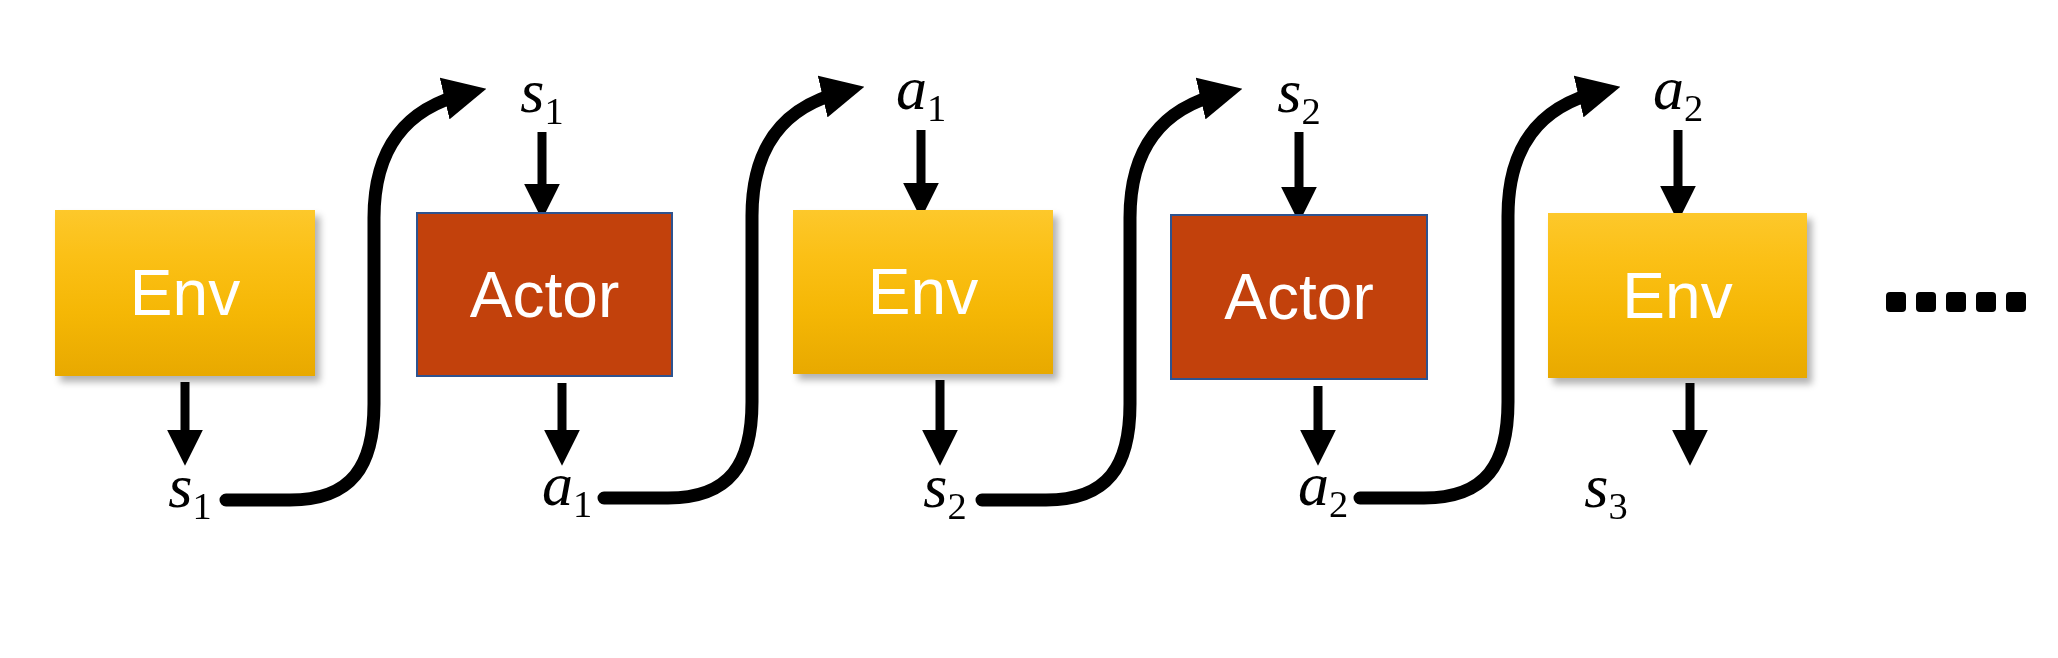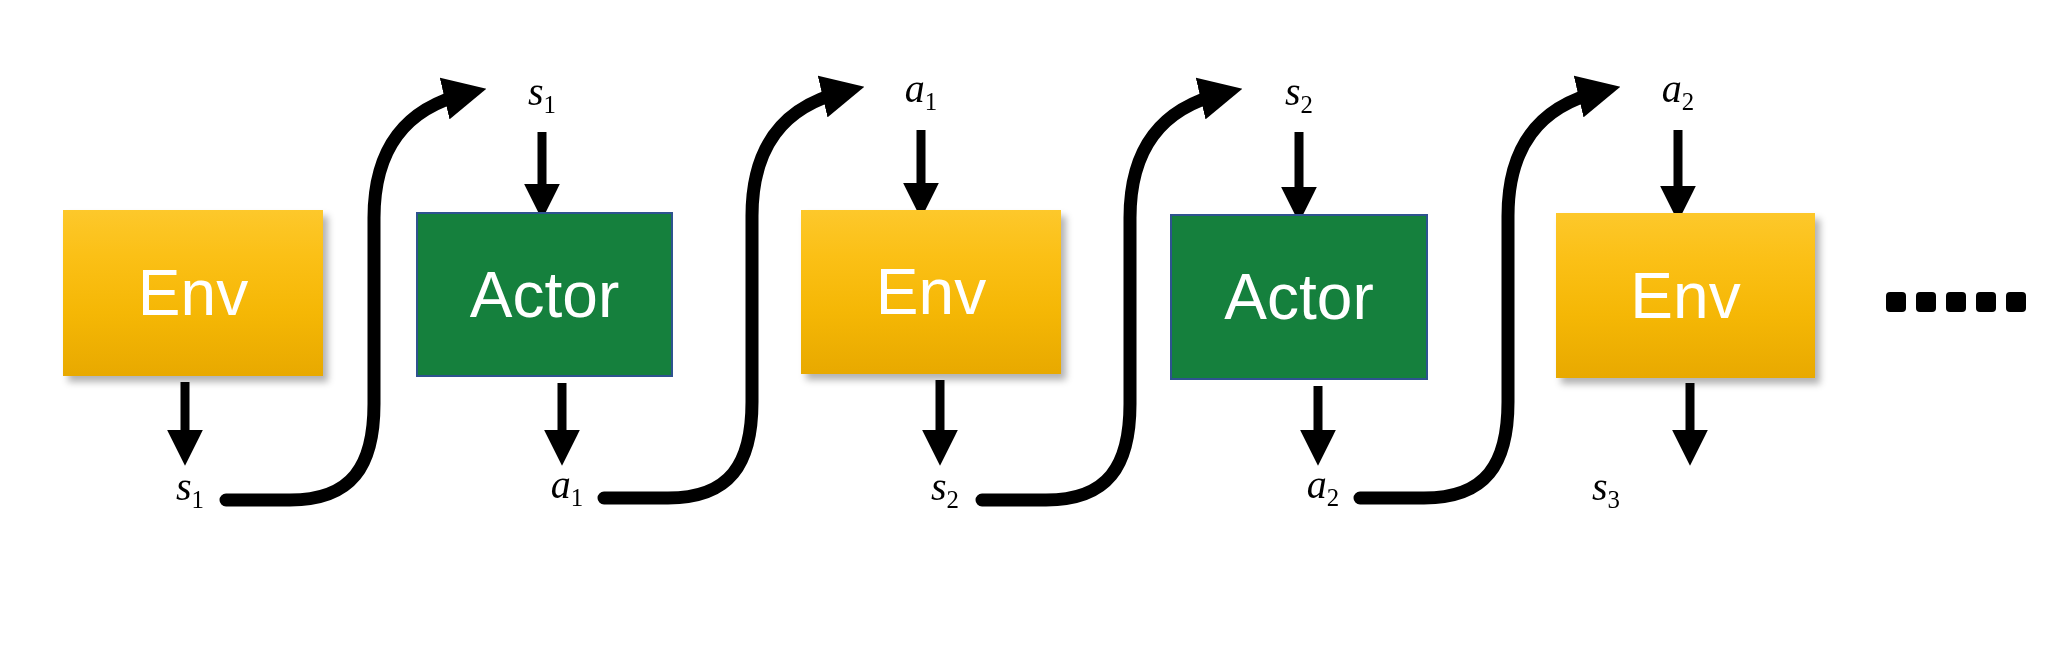--- a/index.html
+++ b/index.html
@@ -27,41 +27,40 @@
     position: absolute;
     display: flex;
     align-items: center;
     justify-content: center;
     box-sizing: border-box;
   }
   .node-env {
     background: linear-gradient(180deg, #FDC82B 0%, #FBC016 28%, #F5B705 62%, #E8A900 100%);
     box-shadow: 5px 6px 7px rgba(0,0,0,0.30);
     border: none;
-    margin-left: 8px;
   }
   .node-actor {
-    background: #15803d;
+    background: #c2410c;
     border: 2px solid #2E538F;
     box-shadow: none;
   }
   .node-label {
     color: #ffffff;
     font-family: "Liberation Sans", sans-serif;
     font-size: 64px;
     font-weight: 400;
     letter-spacing: 0px;
     line-height: 1;
     white-space: nowrap;
   }
   .mathlabel {
     position: absolute;
     font-family: "Liberation Serif", serif;
     font-style: italic;
-    font-size: 40px;
+    font-size: 62px;
     color: #000000;
     white-space: nowrap;
     line-height: 1;
     transform: translate(-50%, -50%);
   }
   .mathlabel sub {
     font-size: 0.62em;
     font-style: normal;
     vertical-align: -0.30em;
     letter-spacing: 0;

